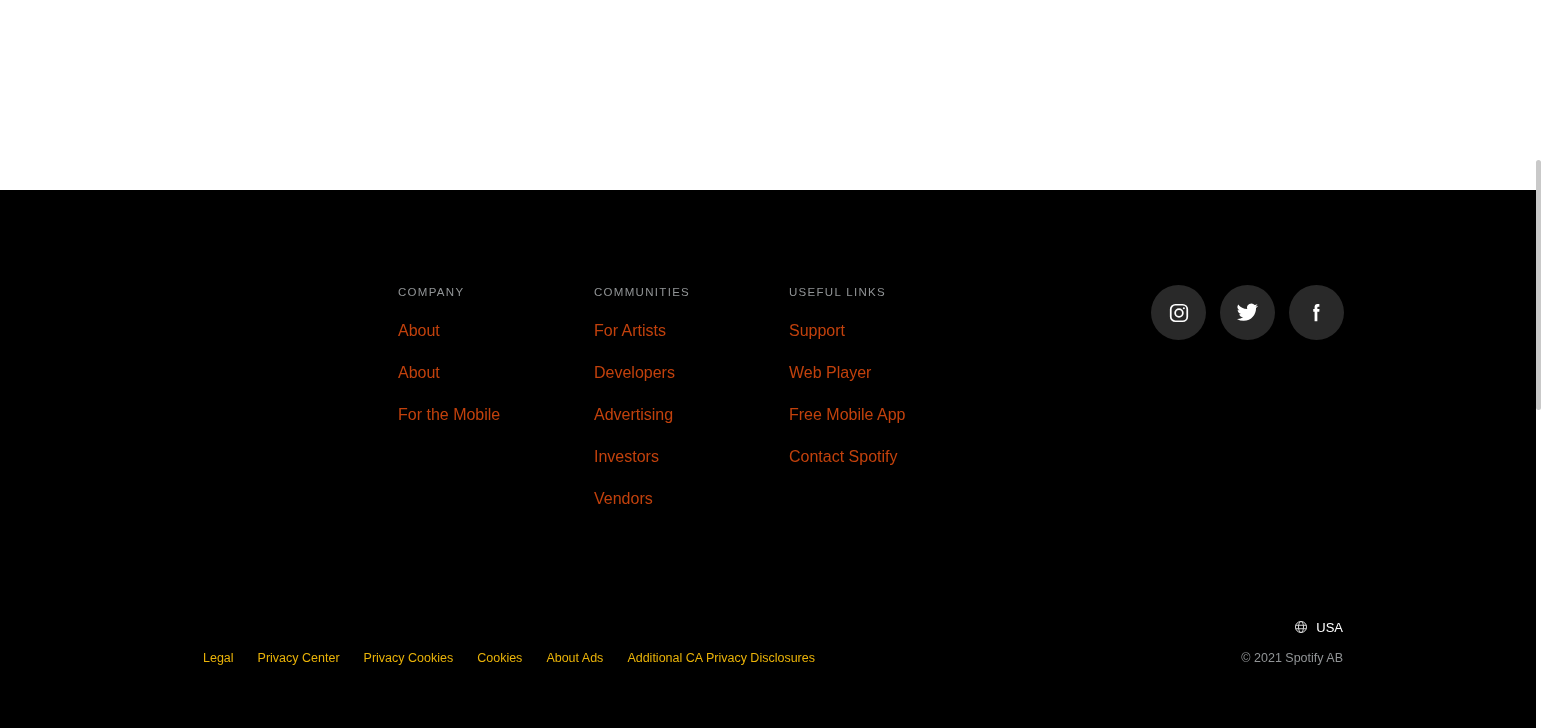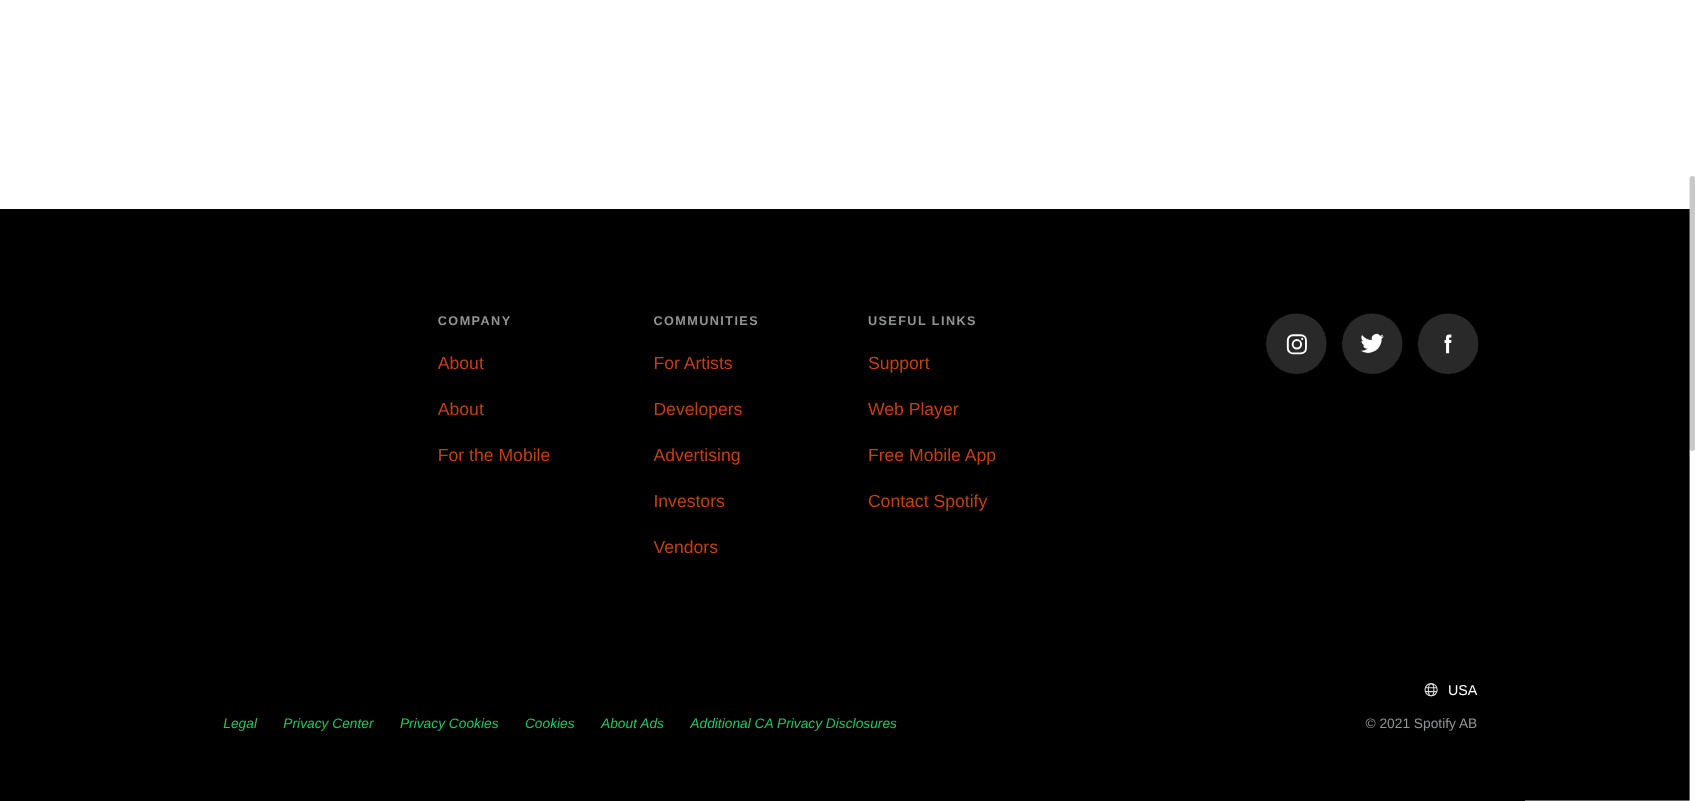--- a/index.html
+++ b/index.html
@@ -94,21 +94,21 @@
   .col {
     position: absolute;
     top: 96px;
   }
   .col-company { left: 398px; }
   .col-communities { left: 594px; }
   .col-useful { left: 789px; }
 
   .col-title {
     font-size: 11.5px;
-    font-weight: 700;
+    font-weight: 400;
     letter-spacing: 1.3px;
     text-transform: uppercase;
     color: #919496;
     margin: 0 0 22px 0;
     white-space: nowrap;
   }
   .col-list {
     list-style: none;
     margin: 0;
     padding: 0;
@@ -162,25 +162,24 @@
   .legal-row {
     position: absolute;
     left: 203px;
     top: 461px;
     display: flex;
     align-items: center;
     gap: 0;
   }
   .legal-link {
     font-size: 12.5px;
-    color: #22c55e;
+    color: #eab308;
     text-decoration: none;
     margin-right: 24px;
     white-space: nowrap;
-    font-style: italic;
   }
   .legal-link:last-child { margin-right: 0; }
 
   .copyright {
     position: absolute;
     right: 193px;
     top: 461px;
     font-size: 12.5px;
     color: #919496;
     white-space: nowrap;

